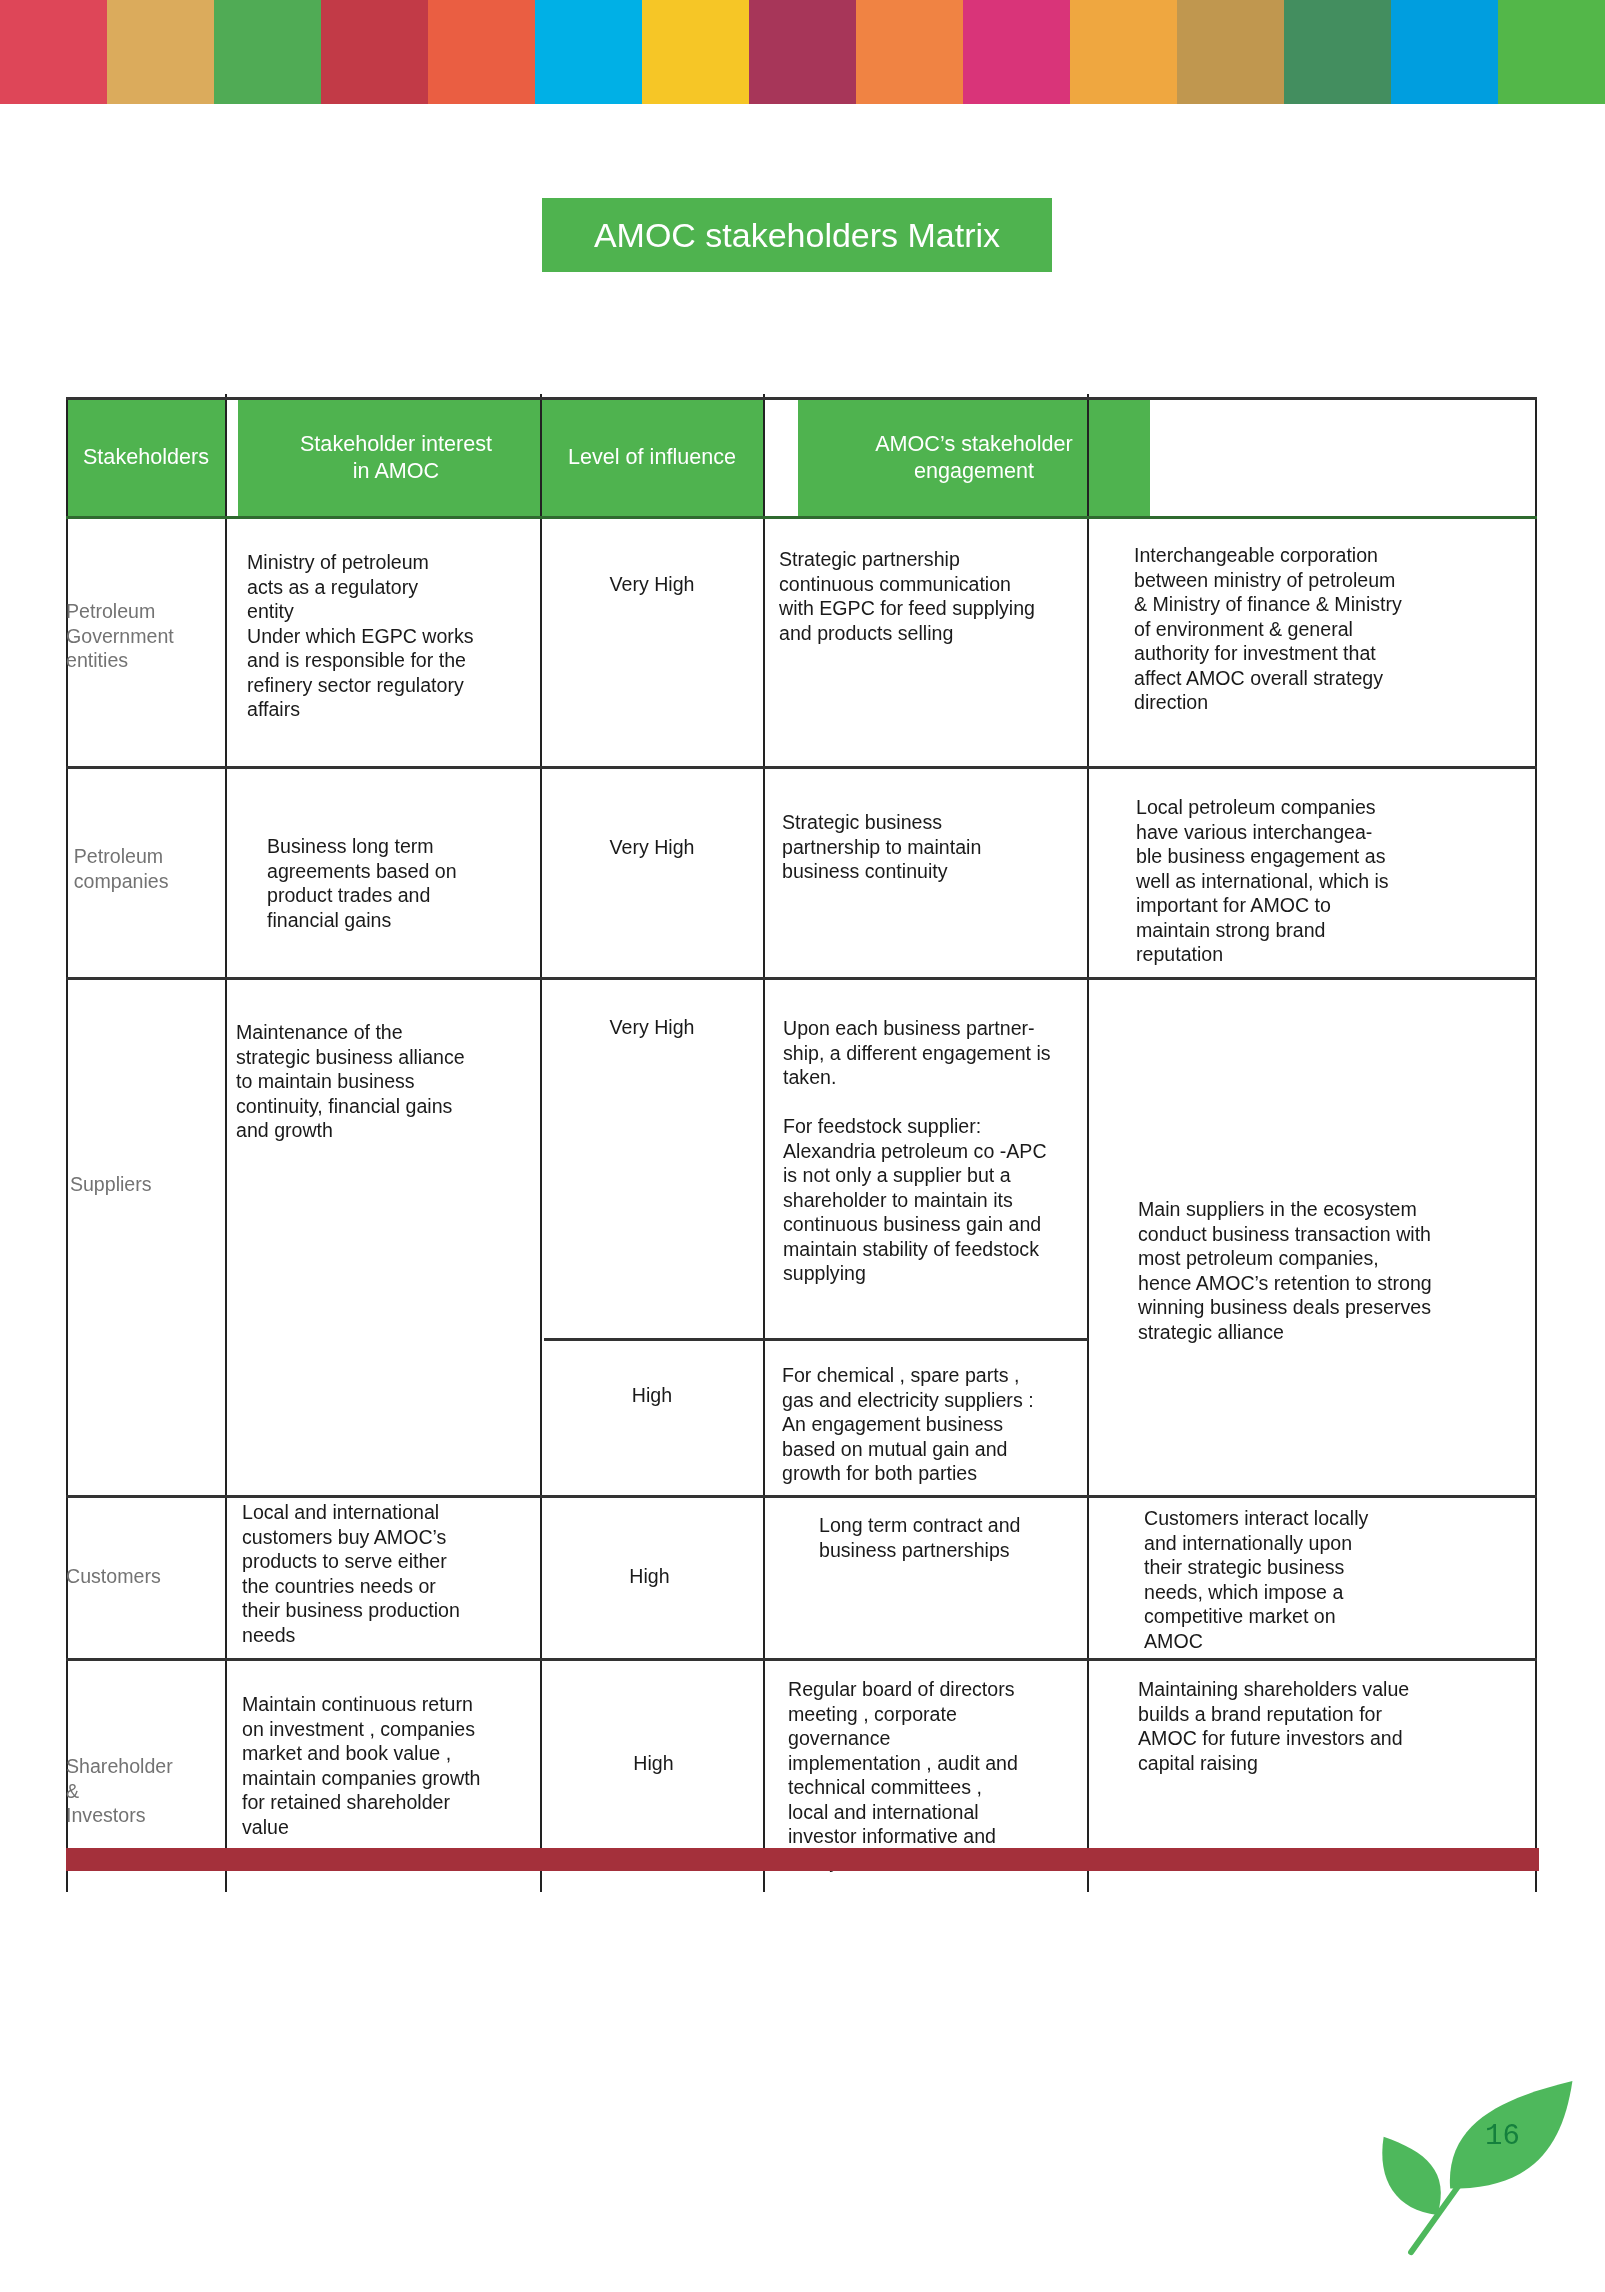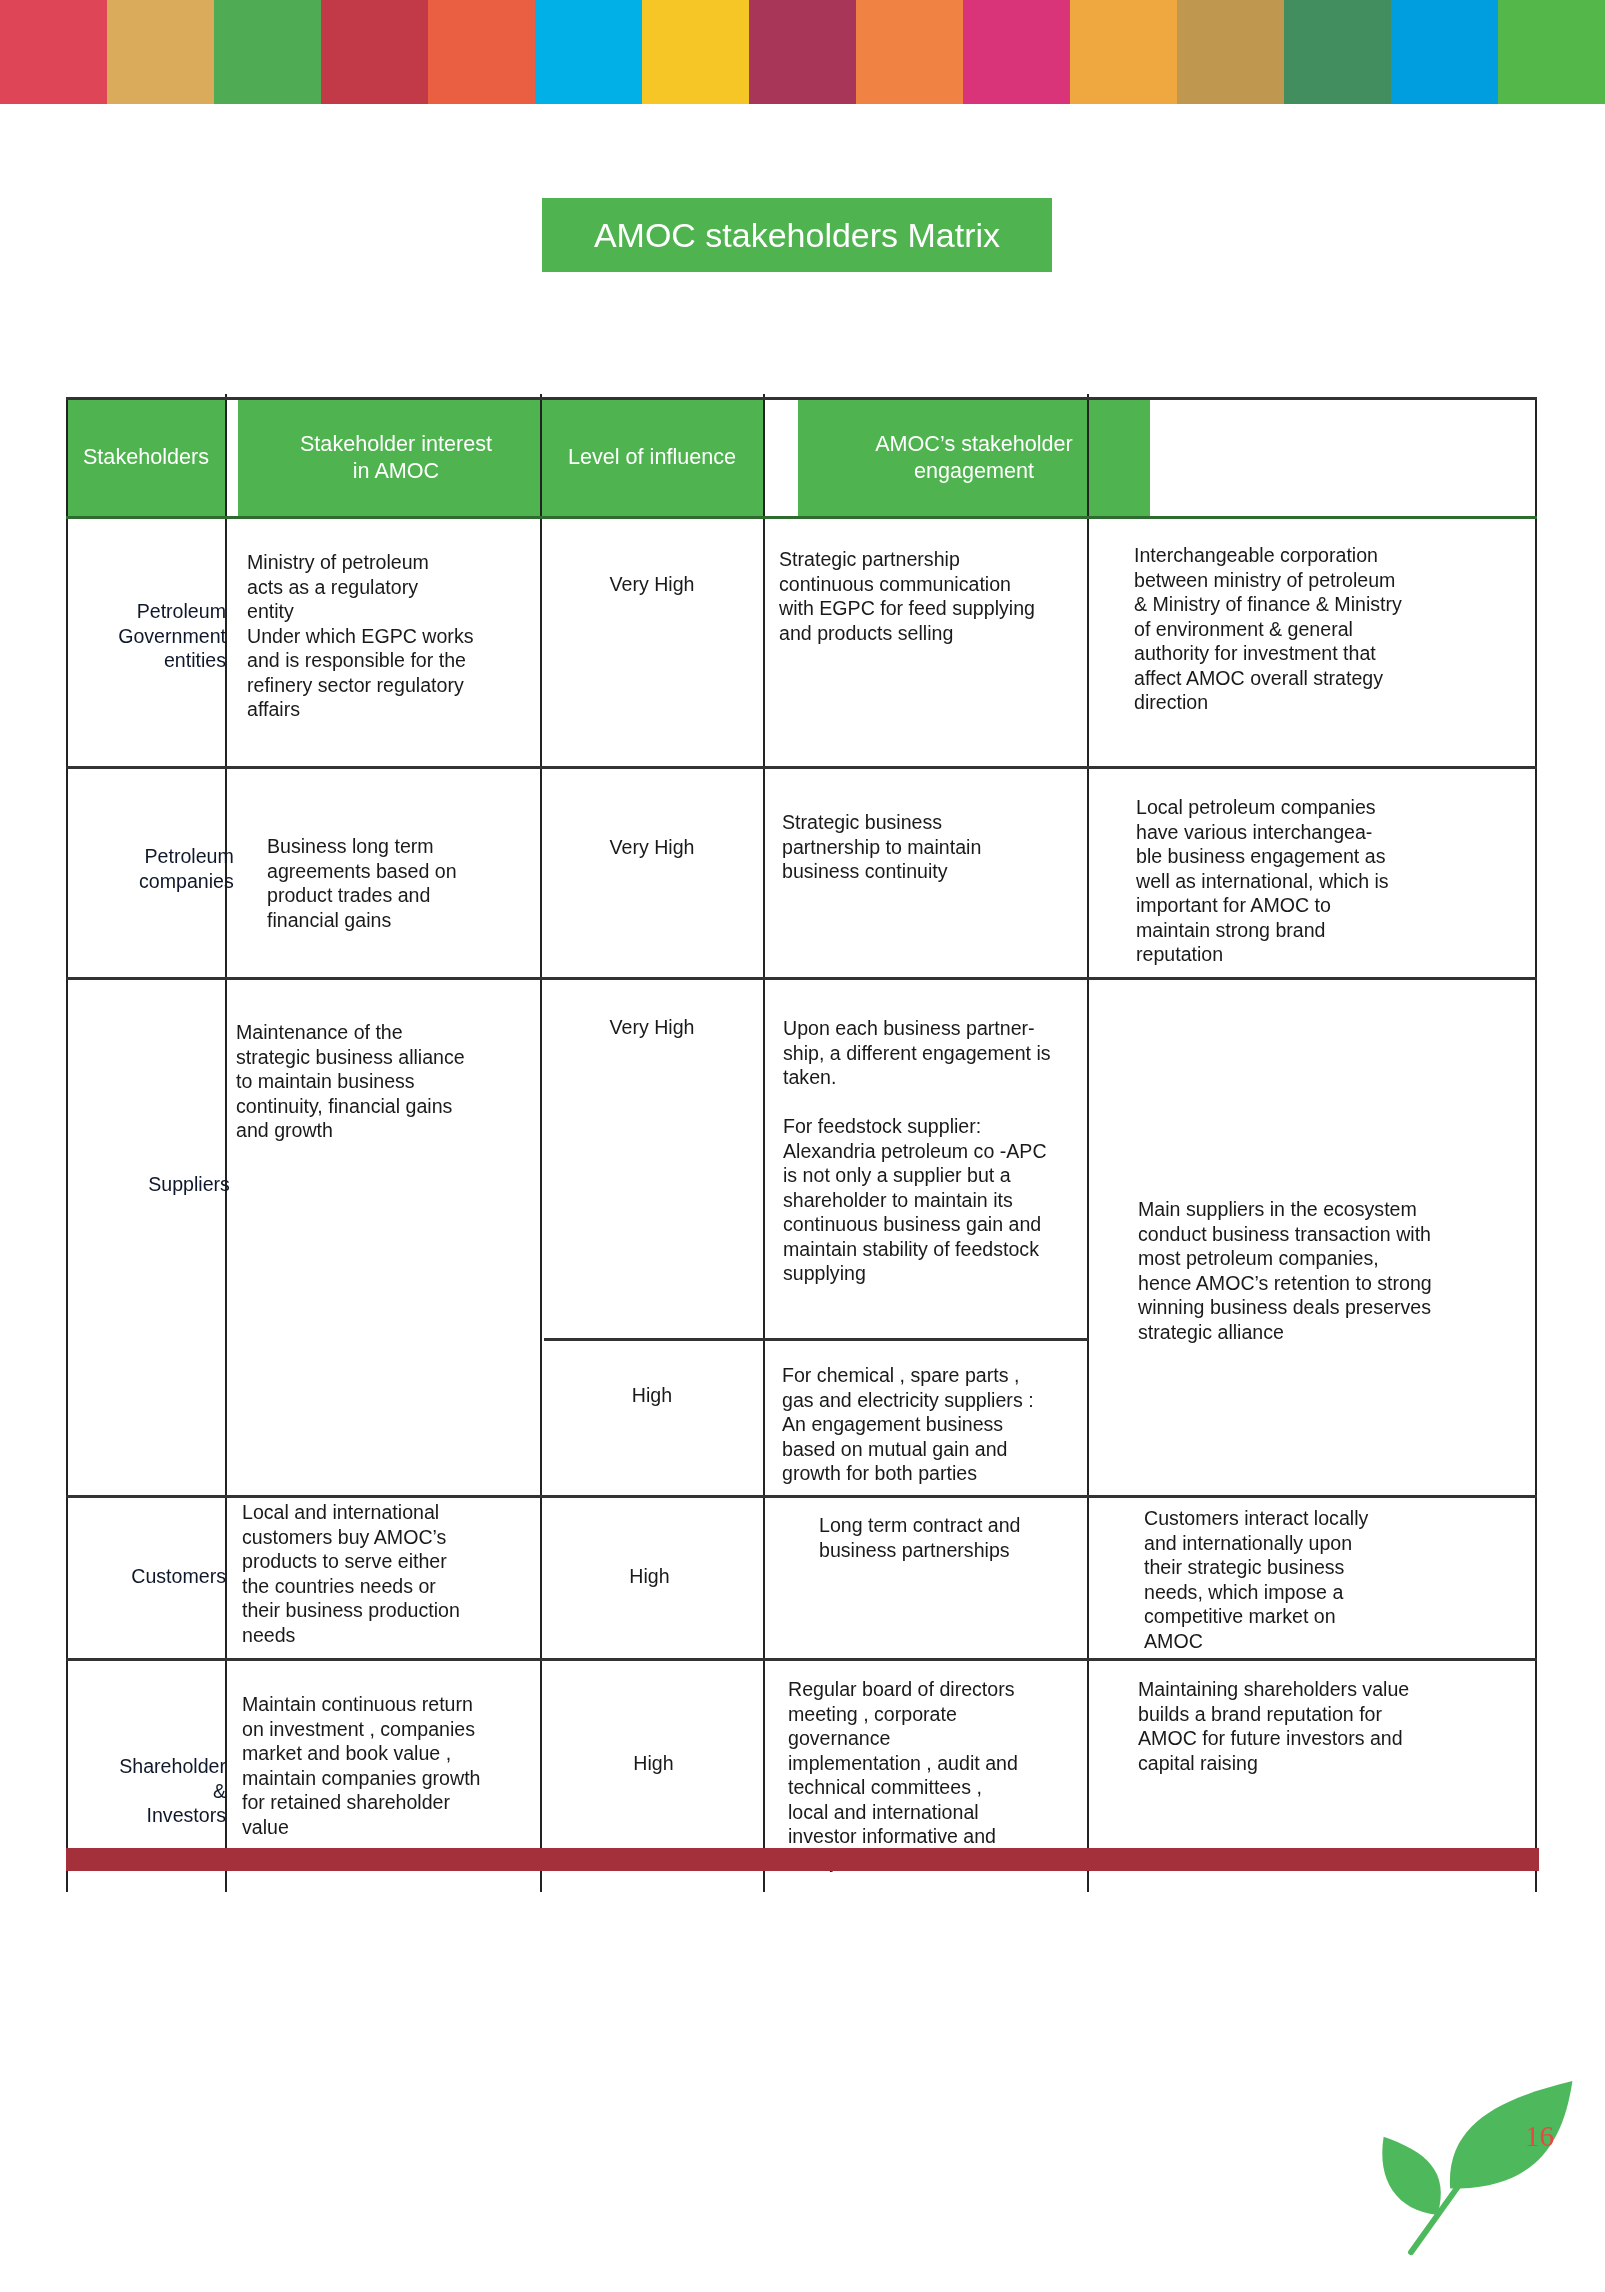--- a/index.html
+++ b/index.html
@@ -5,21 +5,21 @@
   html, body { margin:0; padding:0; }
   body { width:1605px; height:2293px; position:relative; background:#ffffff; font-family:"DejaVu Sans", sans-serif; overflow:hidden; }
   .stripes { position:absolute; left:0; top:0; width:1605px; height:104px; display:flex; }
   .stripe { flex:1; height:100%; }
   .title-box { position:absolute; left:542px; top:198px; width:510px; height:74px; background:#4fb34f; color:#fff; display:flex; align-items:center; justify-content:center; font-size:34px; font-family:"Liberation Sans", sans-serif; }
   .tbl { position:absolute; left:66px; top:354px; width:1471px; height:1494px;margin-top:44px; }
   .hdr { position:absolute; top:0; height:119px; background:#4fb34f; color:#fff; font-family:"Liberation Sans", sans-serif; font-size:21.6px; display:flex; align-items:center; justify-content:center; text-align:center; line-height:26.5px; box-sizing:border-box; }
   .line-v { position:absolute; width:2px; background:#222; }
   .line-h { position:absolute; height:2.9px; background:#333; }
   .cell { position:absolute; font-family:"Liberation Sans", sans-serif; font-size:19.6px; line-height:24.5px; color:#1a1a1a; white-space:pre-line; }
-  .stk { color:#0f172a; text-align:right; }
+  .stk { color:#737373; text-align:left; }
   .lvl { text-align:center; }
   .redbar { position:absolute; left:66px; top:1848px; width:1473px; height:22.5px; background:#a4303b; }
   .leaf { position:absolute; left:1367px; top:2073px; width:225px; height:196px; }
 </style>
 </head>
 <body>
 
 <div class="stripes" id="stripes">
     <div class="stripe" style="background: rgb(222, 70, 88);"></div>
     <div class="stripe" style="background: rgb(219, 171, 92);"></div>
@@ -188,15 +188,15 @@
 </div>
 
 <div class="redbar"></div>
 
 <div class="leaf">
   <svg width="225" height="196" viewBox="0 0 230 200">
     <path d="M17,65 C60,80 85,100 72,145 C30,140 10,110 17,65 Z" fill="#4eb85c"></path>
     <path d="M85,118 C80,50 140,25 210,8 C200,75 170,115 95,118 Z" fill="#4eb85c"></path>
     <path d="M93,116 L45,183" stroke="#4eb85c" stroke-width="6" stroke-linecap="round" fill="none"></path>
   </svg>
-  <div style="position:absolute;left:118px;top:47px;width:69px;text-align:right;color:#ef4444;font-family:Liberation Serif, serif;font-size:29px;font-weight:300;">16</div>
+  <div style="position:absolute;left:118px;top:47px;width:69px;text-align:left;color:#15803d;font-family:Liberation Mono, monospace;font-size:29px;font-weight:300;">16</div>
 </div>
 
 
 </body></html>

